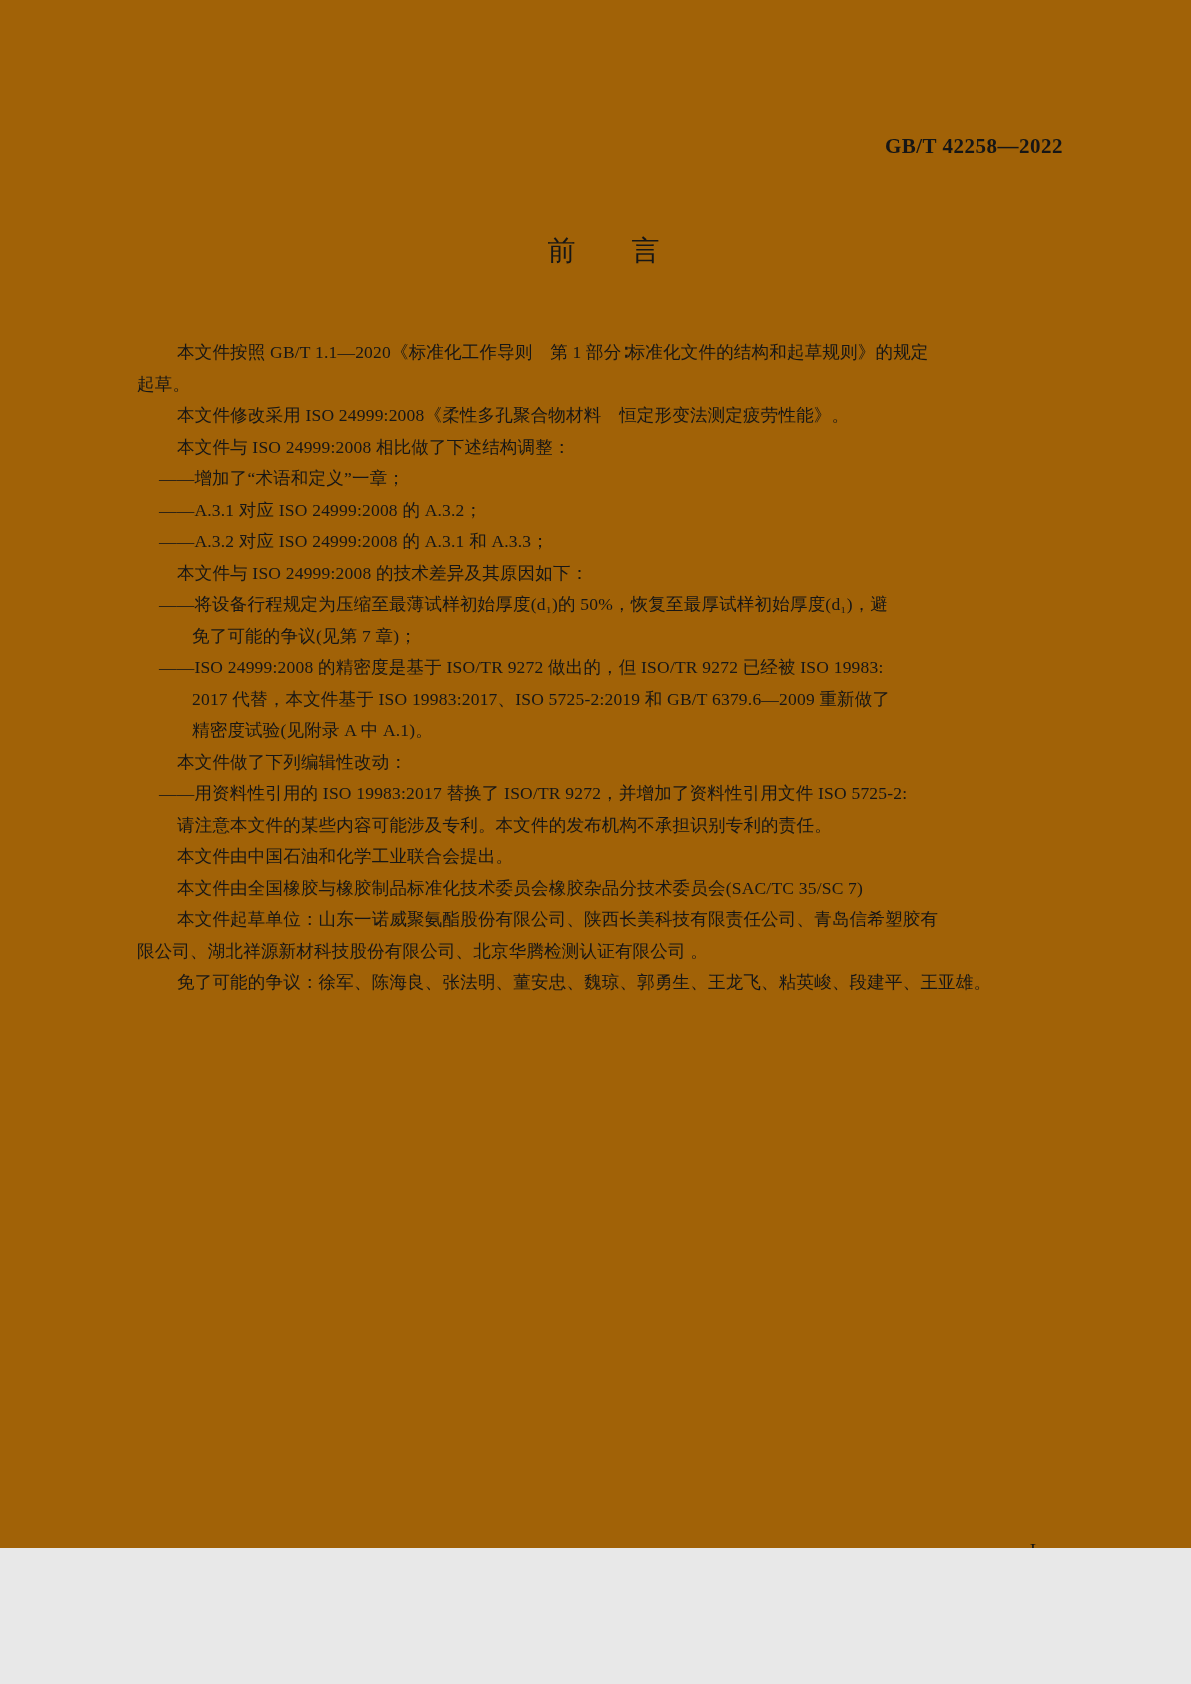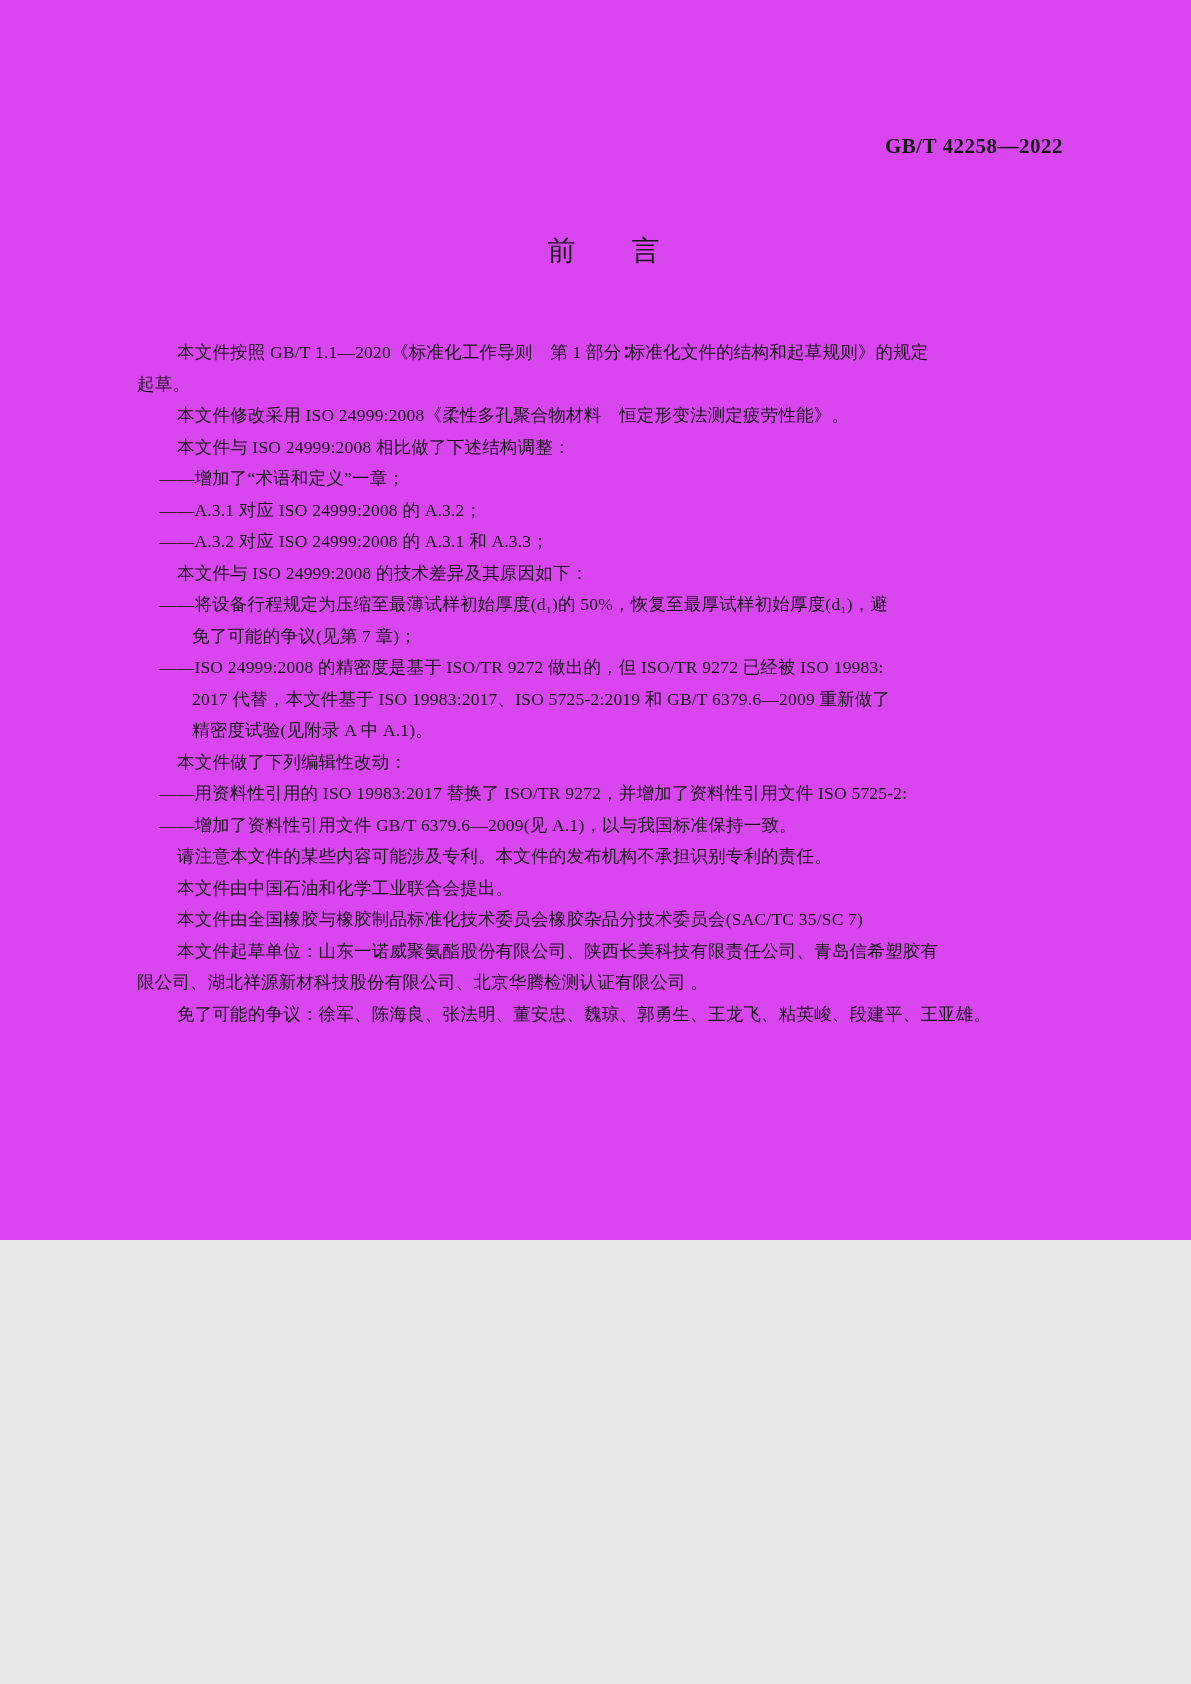--- a/index.html
+++ b/index.html
@@ -3,23 +3,23 @@
 <meta charset="utf-8">
 <style>
   html, body {
     margin: 0;
     padding: 0;
     background: #e8e8e8;
   }
   .page {
     position: relative;
     width: 1191px;
-    height: 1240px;
+    height: 1548px;
     margin: 0 auto;
-    background: #d946ef;
+    background: #a16207;
     color: #161616;
     font-family: "Liberation Serif", "DejaVu Serif", serif;
     overflow: hidden;
   }
   .header-code {
     position: absolute;
     top: 134px;
     left: 0;
     width: 1063px;
     text-align: right;
@@ -83,21 +83,20 @@
       <div class="line dash">——A.3.1 对应 ISO 24999:2008 的 A.3.2；</div>
       <div class="line dash">——A.3.2 对应 ISO 24999:2008 的 A.3.1 和 A.3.3；</div>
       <div class="line indent">本文件与 ISO 24999:2008 的技术差异及其原因如下：</div>
       <div class="line dash">——将设备行程规定为压缩至最薄试样初始厚度(d₁)的 50%，恢复至最厚试样初始厚度(d₁)，避</div>
       <div class="line dashcont">免了可能的争议(见第 7 章)；</div>
       <div class="line dash">——ISO 24999:2008 的精密度是基于 ISO/TR 9272 做出的，但 ISO/TR 9272 已经被 ISO 19983:</div>
       <div class="line dashcont">2017 代替，本文件基于 ISO 19983:2017、ISO 5725-2:2019 和 GB/T 6379.6—2009 重新做了</div>
       <div class="line dashcont">精密度试验(见附录 A 中 A.1)。</div>
       <div class="line indent">本文件做了下列编辑性改动：</div>
       <div class="line dash">——用资料性引用的 ISO 19983:2017 替换了 ISO/TR 9272，并增加了资料性引用文件 ISO 5725-2:</div>
-      <div class="line dash">——增加了资料性引用文件 GB/T 6379.6—2009(见 A.1)，以与我国标准保持一致。</div>
       <div class="line indent">请注意本文件的某些内容可能涉及专利。本文件的发布机构不承担识别专利的责任。</div>
       <div class="line indent">本文件由中国石油和化学工业联合会提出。</div>
       <div class="line indent">本文件由全国橡胶与橡胶制品标准化技术委员会橡胶杂品分技术委员会(SAC/TC 35/SC 7)</div>
       <div class="line indent">本文件起草单位：山东一诺威聚氨酯股份有限公司、陕西长美科技有限责任公司、青岛信希塑胶有</div>
       <div class="line flush">限公司、湖北祥源新材科技股份有限公司、北京华腾检测认证有限公司 。</div>
       <div class="line indent">免了可能的争议：徐军、陈海良、张法明、董安忠、魏琼、郭勇生、王龙飞、粘英峻、段建平、王亚雄。</div>
     </div>
 
   <div class="page-number">I</div>
 

